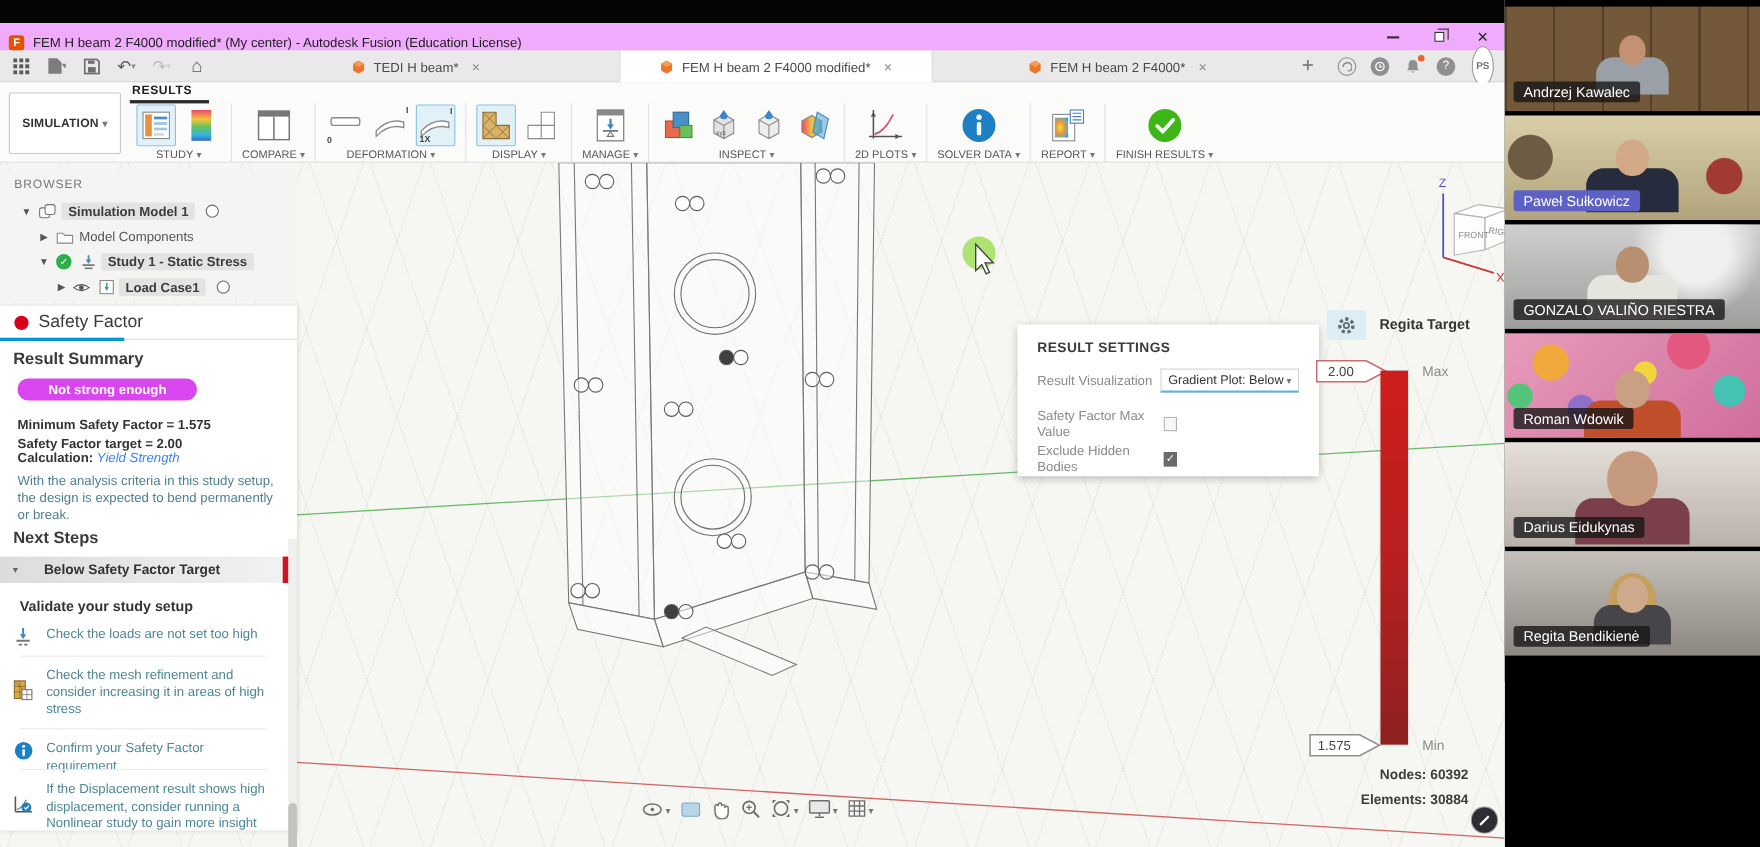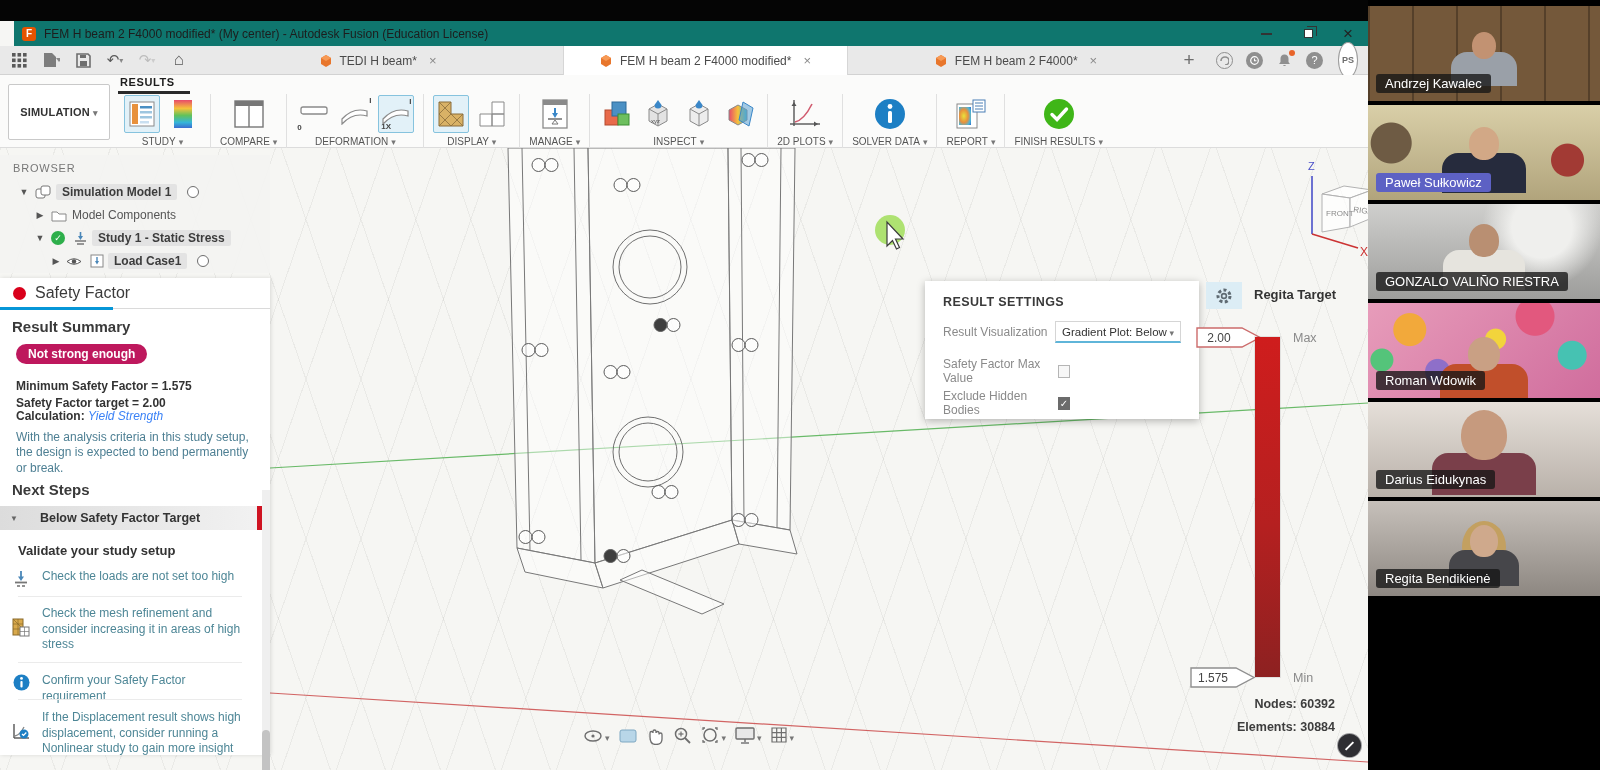--- a/index.html
+++ b/index.html
@@ -1,21 +1,21 @@
 <!DOCTYPE html>
 <html><head>
 <meta charset="utf-8">
 <style>
 *{margin:0;padding:0;box-sizing:border-box}
 html,body{width:1600px;height:770px;overflow:hidden;background:#000;font-family:"Liberation Sans",sans-serif}
 #root{position:relative;width:1600px;height:770px;background:#000}
 
 #fusion{position:absolute;left:0;top:0;width:1368px;height:770px;background:#f6f6f4;overflow:hidden}
 #topstrip{position:absolute;left:0;top:0;width:100%;height:21px;background:#050505}
-#titlebar{position:absolute;left:14px;top:21px;width:100%;height:25px;background:#0f766e;display:flex;align-items:center}
+#titlebar{position:absolute;left:0;top:21px;width:100%;height:25px;background:#f0abfc;display:flex;align-items:flex-end}
 #titlebar .logo{width:14px;height:14px;margin-left:8px;background:#e65300;border-radius:3px;color:#fff;font-size:10px;font-weight:bold;display:flex;align-items:center;justify-content:center}
 #titlebar .logo::after{content:"F"}
 #title-text{font-size:12px;color:#1d1d1d;margin-left:8px;white-space:nowrap}
 .winbtn{position:absolute;top:21px;width:36px;height:25px;display:flex;align-items:center;justify-content:center;color:#333;font-size:14px;cursor:default}
 .minbar{width:11px;height:2px;background:#333}
 .restsq{position:relative;width:9px;height:9px;border:1.4px solid #333;background:#fff}
 .restsq::before{content:"";position:absolute;left:2px;top:-4px;width:9px;height:9px;border:1.4px solid #333;border-bottom:none;border-left:none;background:transparent}
 .closex::after{content:"×";font-size:17px;color:#222}
 
 #tabbar{position:absolute;left:0;top:46px;width:100%;height:29px;background:#e9e9e9;border-bottom:1px solid #d2d2d2;display:flex;align-items:center}
@@ -42,21 +42,21 @@
 .gicons{display:flex;align-items:center;gap:5px;height:40px}
 .glabel{font-size:10px;color:#555;display:flex;align-items:center;gap:3px;padding-bottom:1px;white-space:nowrap}
 .caret::after{content:"▾";font-size:9px;color:#777}
 .icobox{width:36px;height:38px;display:flex;align-items:center;justify-content:center;position:relative;border-radius:2px}
 .icobox.sel{background:#e2f1f8;border:1px solid #86c3de}
 .mini-badge{position:absolute;font-size:8px;color:#444;font-weight:bold}
 
 #viewport{position:absolute;left:0;top:148px;width:1368px;height:622px;background-color:#f6f6f3;background-image:repeating-linear-gradient(109deg,rgba(110,110,105,.09) 0 1px,transparent 1px 52px),repeating-linear-gradient(71deg,rgba(110,110,105,.09) 0 1px,transparent 1px 52px)}
 #scene{position:absolute;left:270px;top:0;width:1098px;height:622px}
 
-#settings-dialog{position:absolute;left:925px;top:133px;width:274px;height:138px;background:#fff;box-shadow:0 2px 8px rgba(0,0,0,.28);padding:14px 18px}
+#settings-dialog{position:absolute;left:925px;top:147px;width:274px;height:138px;background:#fff;box-shadow:0 2px 8px rgba(0,0,0,.28);padding:14px 18px}
 #settings-dialog h3{font-size:12.5px;color:#3a3a3a;letter-spacing:.4px;font-weight:bold}
 .set-row{position:absolute;left:18px;right:18px;display:flex;align-items:center;justify-content:space-between}
 .set-label{font-size:12px;color:#8a8a8a}
 .dropdown{width:126px;height:22px;border:1px solid #d5d5d5;border-bottom:2px solid #5fb5d9;background:#fff;display:flex;align-items:center;justify-content:space-between;padding:0 6px;font-size:11.5px;color:#333;white-space:nowrap}
 .checkbox{width:13px;height:13px;border:1px solid #b5b5b5;background:#f7f7f7;margin-right:111px}
 .checkbox.checked{background:#6b6b6b;border-color:#6b6b6b;display:flex;align-items:center;justify-content:center}
 .checkbox.checked::after{content:"✓";color:#fff;font-size:10px}
 
 #gear-btn{position:absolute;left:1206px;top:134px;width:36px;height:27px;background:#dcedf5;display:flex;align-items:center;justify-content:center}
 #legend-title{position:absolute;left:1254px;top:139px;font-size:13px;font-weight:bold;color:#333;white-space:nowrap}
@@ -79,21 +79,21 @@
 .radio{width:12px;height:12px;border:1.6px solid #6e6e6e;border-radius:50%;margin-left:10px;background:#fff}
 .greencheck{width:14px;height:14px;border-radius:50%;background:#2eaf4b;color:#fff;font-size:9px;display:flex;align-items:center;justify-content:center;margin-right:4px}
 .greencheck::after{content:"✓"}
 
 #results-panel{position:absolute;left:0;top:278px;width:270px;height:477px;background:#fff;box-shadow:1px 0 4px rgba(0,0,0,.12)}
 #rp-head{position:absolute;left:0;top:0;width:100%;height:31px;border-bottom:1px solid #dadada;display:flex;align-items:center}
 #rp-head .dot{width:13px;height:13px;border-radius:50%;background:#d9001b;margin-left:13px}
 #rp-head .t{font-size:16px;color:#3a3a3a;margin-left:9px}
 #rp-underline{position:absolute;left:0;top:29px;width:113px;height:3px;background:#0696d7}
 .rp-h2{font-size:15px;font-weight:bold;color:#3a3a3a}
-#badge{display:inline-block;background:#be185d;color:#fff;font-size:12px;font-weight:bold;padding:3px 12px;border-radius:12px}
+#badge{display:inline-block;background:#d946ef;color:#fff;font-size:12px;font-weight:bold;padding:3px 28px;border-radius:12px}
 .rp-line{font-size:12px;font-weight:bold;color:#333;margin-top:4px;white-space:nowrap}
 #rp-note{font-size:12px;color:#4d7f93;line-height:1.28;margin-top:3px;width:234px}
 #ns-group{position:absolute;left:0;top:228px;width:263px;height:24px;background:linear-gradient(90deg,#dcdcdc,#f2f2f2);display:flex;align-items:center}
 #ns-group .tri{font-size:8px;color:#666;margin-left:10px}
 #ns-group .lbl{font-size:12.5px;font-weight:bold;color:#333;margin-left:22px;white-space:nowrap}
 #ns-redbar{position:absolute;right:0;top:0;width:6px;height:24px;background:#cf1322}
 .sug-row{position:absolute;left:10px;width:240px;display:flex;gap:10px;align-items:flex-start}
 .sug-ic{width:22px;flex:0 0 22px;display:flex;justify-content:center;padding-top:1px}
 .sug-tx{font-size:12px;color:#4d8696;line-height:1.3}
 .divider{position:absolute;left:18px;width:224px;height:1px;background:#ebebeb}

